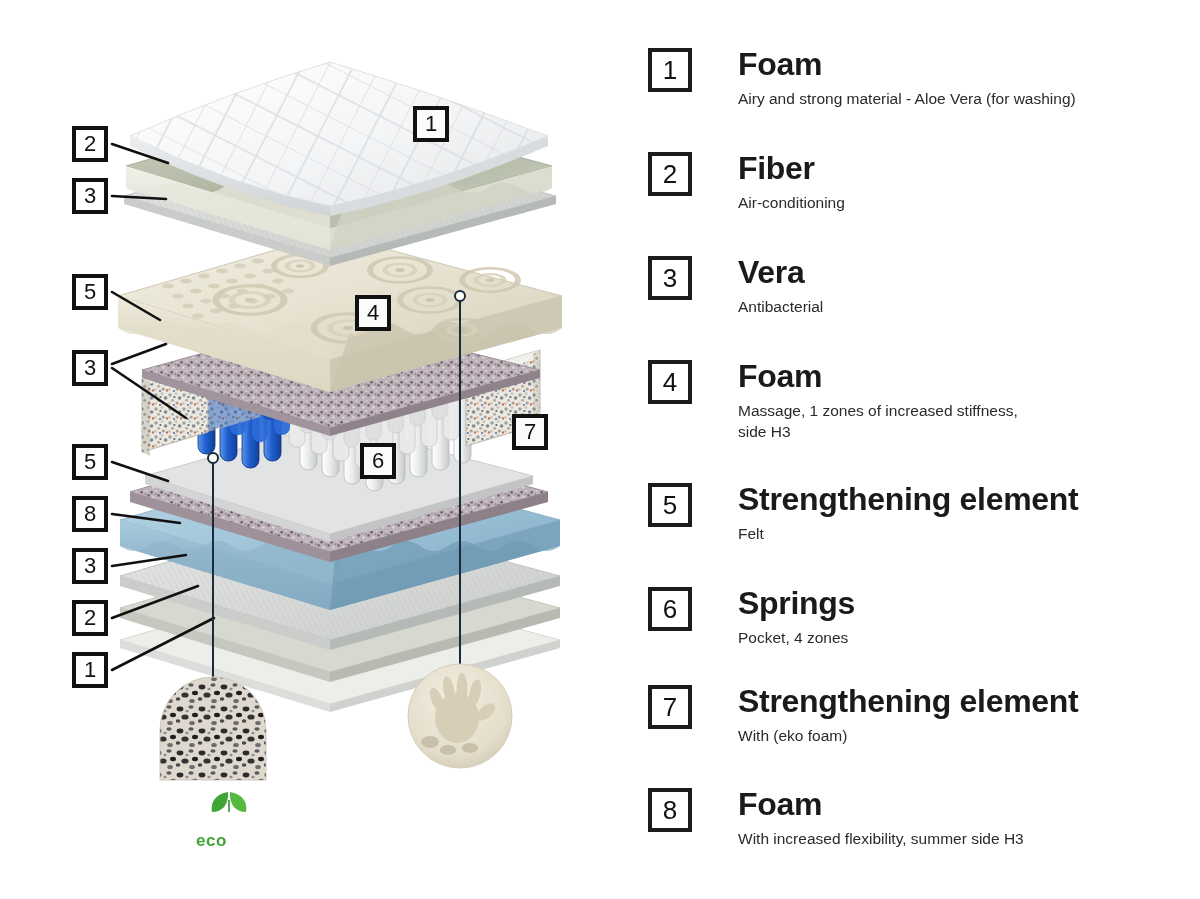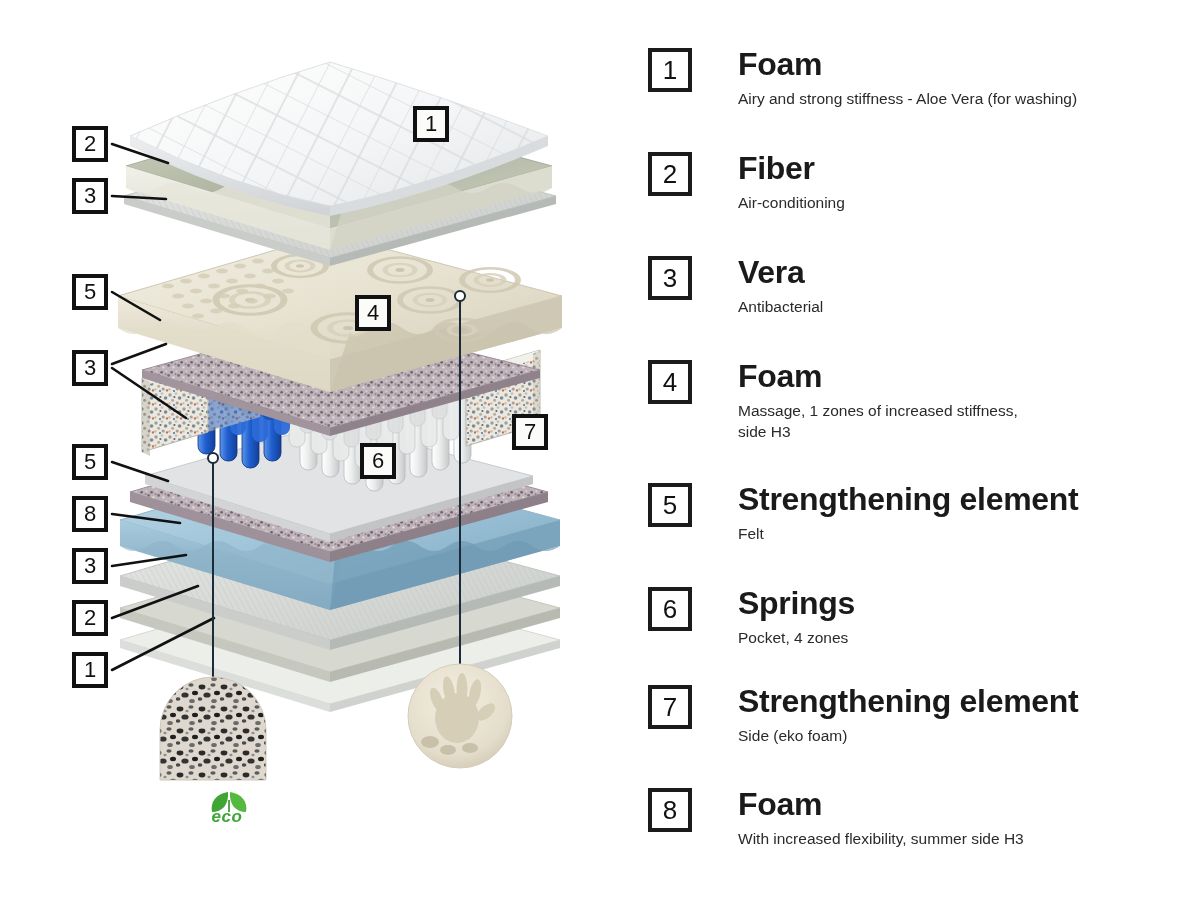--- a/index.html
+++ b/index.html
@@ -42,22 +42,22 @@
     border: 4px solid #111; background: #fff;
     display: flex; align-items: center; justify-content: center;
     font-size: 22px; color: #111; line-height: 1;
     font-family: "Liberation Sans", sans-serif; z-index: 40;
   }
   
   .callout.on-art { border-color: #111; background: #fbfbf9; }
 
   
   #eco-badge {
-    position: absolute; left: 196px; top: 786px; width: 62px; height: 42px;
-    z-index: 45; text-align: center; font-style: italic;
+    position: absolute; left: 196px; top: 810px; width: 62px; height: 42px;
+    z-index: 45; text-align: left;
   }
   #eco-badge .eco-word {
     font-size: 17px; font-weight: bold; color: #3FA535;
     letter-spacing: 0.5px; line-height: 1; margin-top: -2px;
   }
 </style>
 </head>
 <body>
 
 <div id="page">
@@ -502,21 +502,21 @@
   </div>
 
   <div id="legend">
 
     <div class="legend-row" style="top:8px;">
       <div class="legend-num">
           <span>1</span>
         </div>
       <div class="legend-text">
         <div class="legend-title">Foam</div>
-        <div class="legend-sub">Airy and strong stiffness - Aloe Vera (for washing)</div>
+        <div class="legend-sub">Airy and strong material - Aloe Vera (for washing)</div>
       </div>
     </div>
 
     <div class="legend-row" style="top:112px;">
       <div class="legend-num">
           <span>2</span>
         </div>
       <div class="legend-text">
         <div class="legend-title">Fiber</div>
         <div class="legend-sub">Air-conditioning</div>
@@ -563,21 +563,21 @@
         <div class="legend-sub">Pocket, 4 zones</div>
       </div>
     </div>
 
     <div class="legend-row" style="top:645px;">
       <div class="legend-num">
           <span>7</span>
         </div>
       <div class="legend-text">
         <div class="legend-title">Strengthening element</div>
-        <div class="legend-sub">Side (eko foam)</div>
+        <div class="legend-sub">With (eko foam)</div>
       </div>
     </div>
 
     <div class="legend-row" style="top:748px;">
       <div class="legend-num">
           <span>8</span>
         </div>
       <div class="legend-text">
         <div class="legend-title">Foam</div>
         <div class="legend-sub">With increased flexibility, summer side H3</div>

